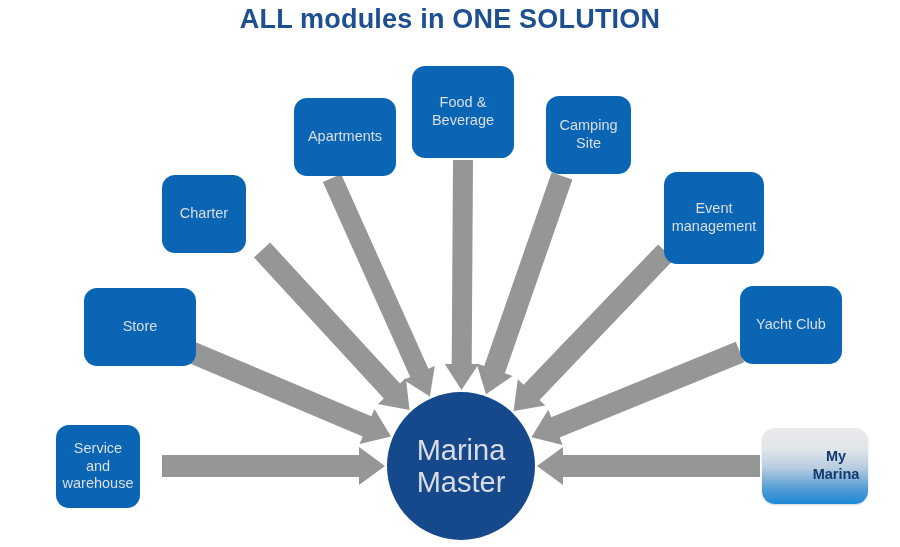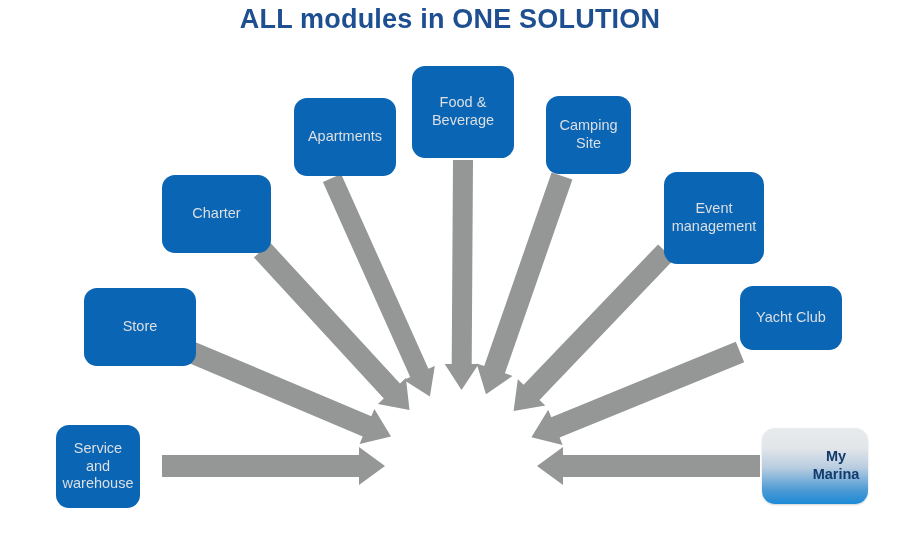--- a/index.html
+++ b/index.html
@@ -96,25 +96,27 @@
       <polygon points="551.6,172.4 484.2,366.1 476.6,363.4 486.0,394.2 512.5,375.9 504.9,373.3 572.4,179.6" fill="#949796"></polygon>
       <polygon points="658.1,244.4 523.6,384.7 517.8,379.2 513.6,411.1 545.3,405.5 539.5,400.0 673.9,259.6" fill="#949796"></polygon>
       <polygon points="735.8,341.8 551.3,417.2 548.2,409.8 531.4,437.3 562.6,445.0 559.6,437.6 744.2,362.2" fill="#949796"></polygon>
       <polygon points="760.0,455.0 563.0,455.0 563.0,447.0 537.0,466.0 563.0,485.0 563.0,477.0 760.0,477.0" fill="#949796"></polygon>
     </svg>
 
   <div id="nodes">
       <div class="node" style="left: 56px; top: 425px; width: 84px; height: 83px;">Service and
 warehouse</div>
       <div class="node" style="left: 84px; top: 288px; width: 112px; height: 78px;">Store</div>
-      <div class="node" style="left: 162px; top: 175px; width: 109px; height: 78px;">Charter</div>
+      <div class="node" style="left: 162px; top: 175px; width: 84px; height: 78px;">Charter</div>
       <div class="node" style="left: 294px; top: 98px; width: 102px; height: 78px;">Apartments</div>
       <div class="node" style="left: 412px; top: 66px; width: 102px; height: 92px;">Food &amp;
 Beverage</div>
       <div class="node" style="left: 546px; top: 96px; width: 85px; height: 78px;">Camping Site</div>
       <div class="node" style="left: 664px; top: 172px; width: 100px; height: 92px;">Event
 management</div>
-      <div class="node" style="left: 740px; top: 286px; width: 102px; height: 64px;">Yacht Club</div>
+      <div class="node" style="left: 740px; top: 286px; width: 102px; height: 78px;">Yacht Club</div>
       <div class="node portal" style="left: 762px; top: 428px; width: 106px; height: 76px; padding-left: 48px;">My Marina</div>
     </div>
 
+  <div id="hub" style="left: 387px; top: 392px; width: 148px; height: 148px;">Marina
+Master</div>
 
 </div>
 
 </body></html>

